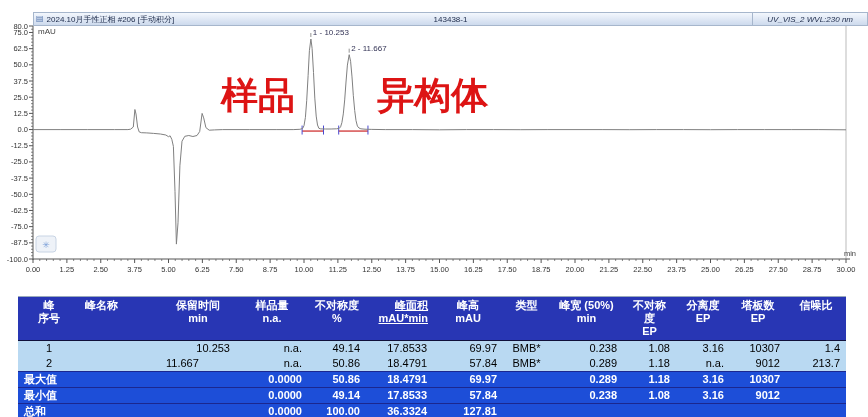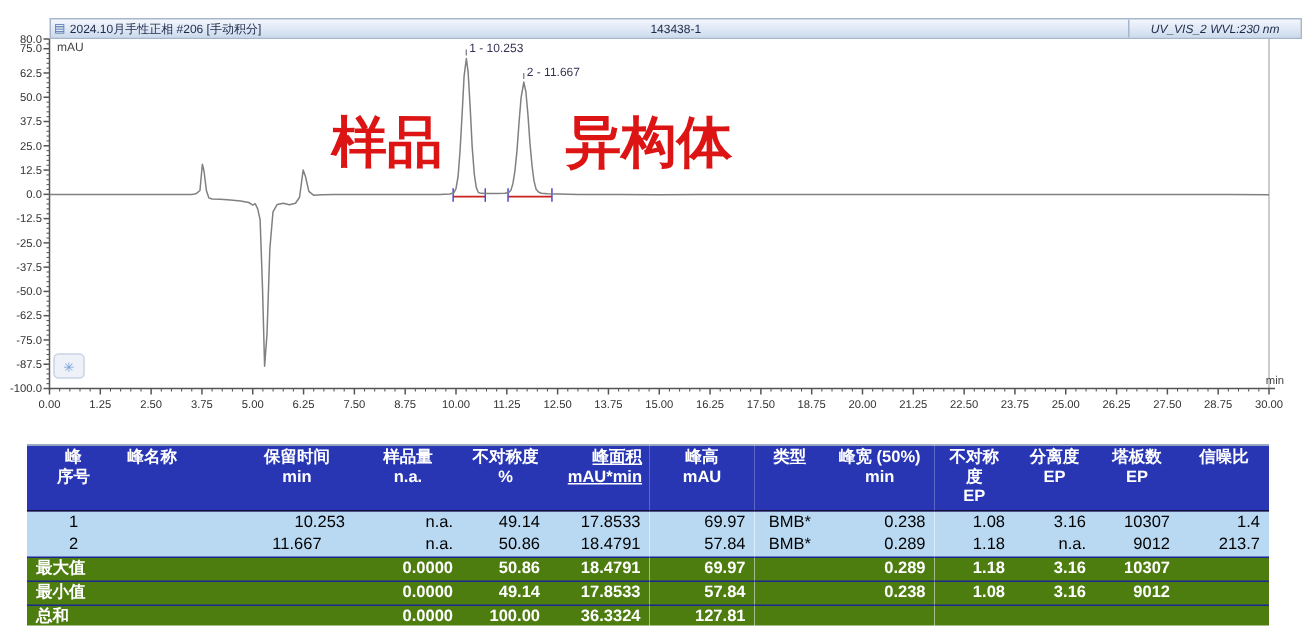--- a/index.html
+++ b/index.html
@@ -12,21 +12,21 @@
   .tb-center{position:absolute;left:50%;transform:translateX(-50%);}
   .tb-right{margin-left:auto;height:100%;display:flex;align-items:center;
     border-left:1px solid #a6b6cc;padding:0 14px;font-style:italic;}
   #plot-svg{position:absolute;left:0;top:0;}
   #peak-table{position:absolute;left:18px;top:296px;width:828px;border-collapse:collapse;
     table-layout:fixed;font-size:11px;border-top:1px solid #9ab;}
   #peak-table th{background:#2836b4;color:#fff;font-weight:bold;padding:2px 5px 2px 5px;
     line-height:13px;vertical-align:top;border-bottom:1px solid #10103a;}
   #peak-table td{padding:0 6px;height:15px;line-height:15px;white-space:nowrap;overflow:hidden;}
   #peak-table tr.data-row td{background:#b9d9f2;color:#000;}
-  #peak-table tr.summary-row td{background:#4d7c0f;color:#fff;font-weight:bold;
+  #peak-table tr.summary-row td{background:#1d4ed8;color:#fff;font-weight:bold;
     border-top:1px solid #1b278f;}
   #peak-table tr.summary-row:last-child td{border-bottom:1px solid #10103a;}
   #peak-table tr.data-row:last-child td{border-bottom:1px solid #10103a;}
 </style>
 </head>
 <body>
 
 <div class="stage">
 
   <div class="chart-region">
@@ -379,21 +379,21 @@
           <td style="text-align: center;">BMB*</td>
           <td style="text-align: right;">0.238</td>
           <td style="text-align: right;">1.08</td>
           <td style="text-align: right;">3.16</td>
           <td style="text-align: right;">10307</td>
           <td style="text-align: right;">1.4</td>
         </tr>
         <tr class="data-row">
           <td style="text-align: center;">2</td>
           <td style="text-align: left;"></td>
-          <td style="text-align: center;">11.667</td>
+          <td style="text-align: left;">11.667</td>
           <td style="text-align: right;">n.a.</td>
           <td style="text-align: right;">50.86</td>
           <td style="text-align: right;">18.4791</td>
           <td style="text-align: right;">57.84</td>
           <td style="text-align: center;">BMB*</td>
           <td style="text-align: right;">0.289</td>
           <td style="text-align: right;">1.18</td>
           <td style="text-align: right;">n.a.</td>
           <td style="text-align: right;">9012</td>
           <td style="text-align: right;">213.7</td>

